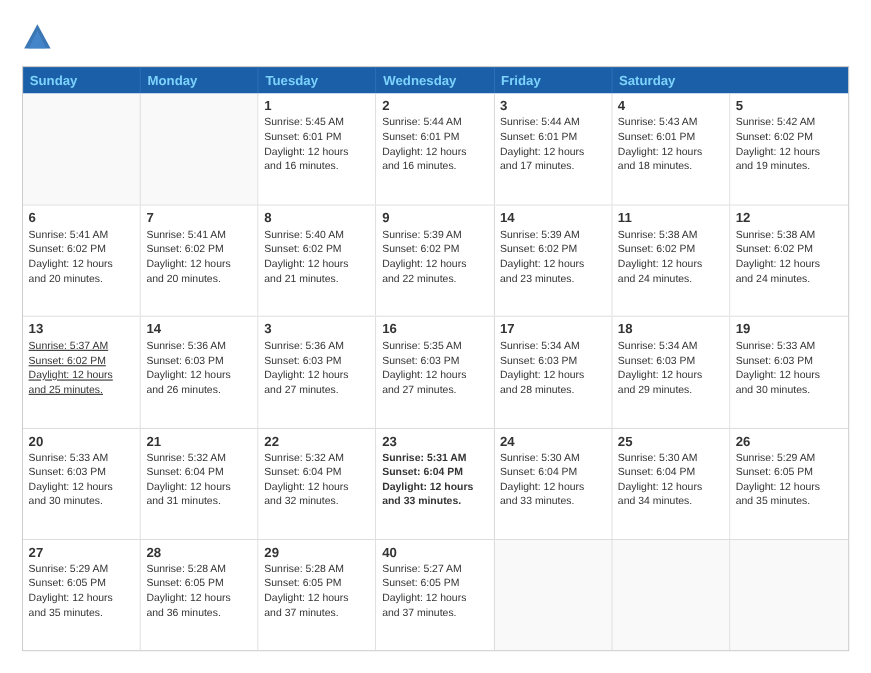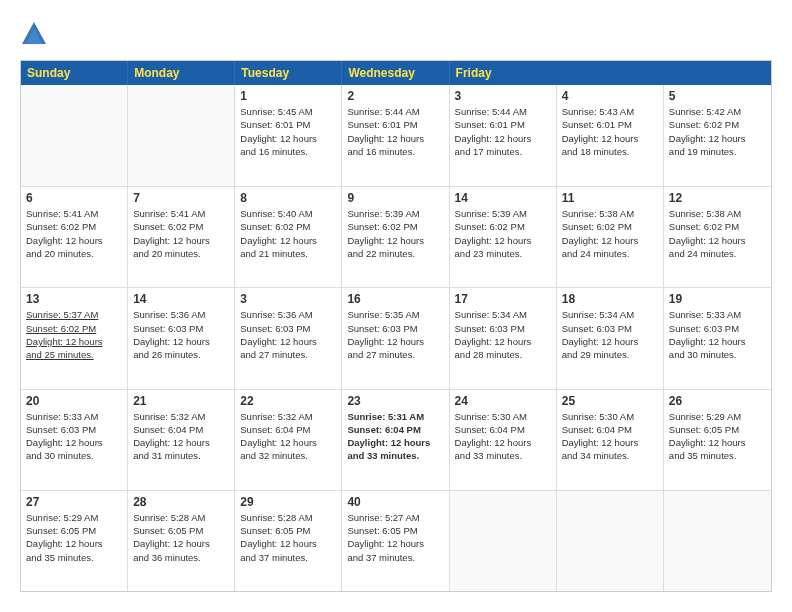--- a/index.html
+++ b/index.html
@@ -64,21 +64,21 @@
       display: flex;
       flex-direction: column;
       border: 1px solid #ccc;
     }
     .cal-header {
       display: grid;
       grid-template-columns: repeat(7, 1fr);
       background: #1a5fa8;
     }
     .cal-header-cell {
-      color: #fde047;
+      color: #7dd3fc;
       font-size: 12px;
       font-weight: bold;
       padding: 5px 6px;
       text-align: left;
       border-right: 1px solid #2a6fb8;
     }
     .cal-header-cell:last-child {
       border-right: none;
     }
     .cal-body {
@@ -141,20 +141,21 @@
     </div>
   </div>
 
   <div class="calendar">
     <div class="cal-header">
     <div class="cal-header-cell">Sunday</div>
         <div class="cal-header-cell">Monday</div>
         <div class="cal-header-cell">Tuesday</div>
         <div class="cal-header-cell">Wednesday</div>
         <div class="cal-header-cell">Friday</div>
+        <div class="cal-header-cell">Saturday</div>
       </div>
     <div class="cal-body">
     <div class="cal-week">
           <div class="cal-cell empty"></div>
           <div class="cal-cell empty"></div>
           <div class="cal-cell">
             <div class="day-number">1</div>
             <div class="cell-info" style="white-space: pre-line;">Sunrise: 5:45 AM
 Sunset: 6:01 PM
 Daylight: 12 hours

